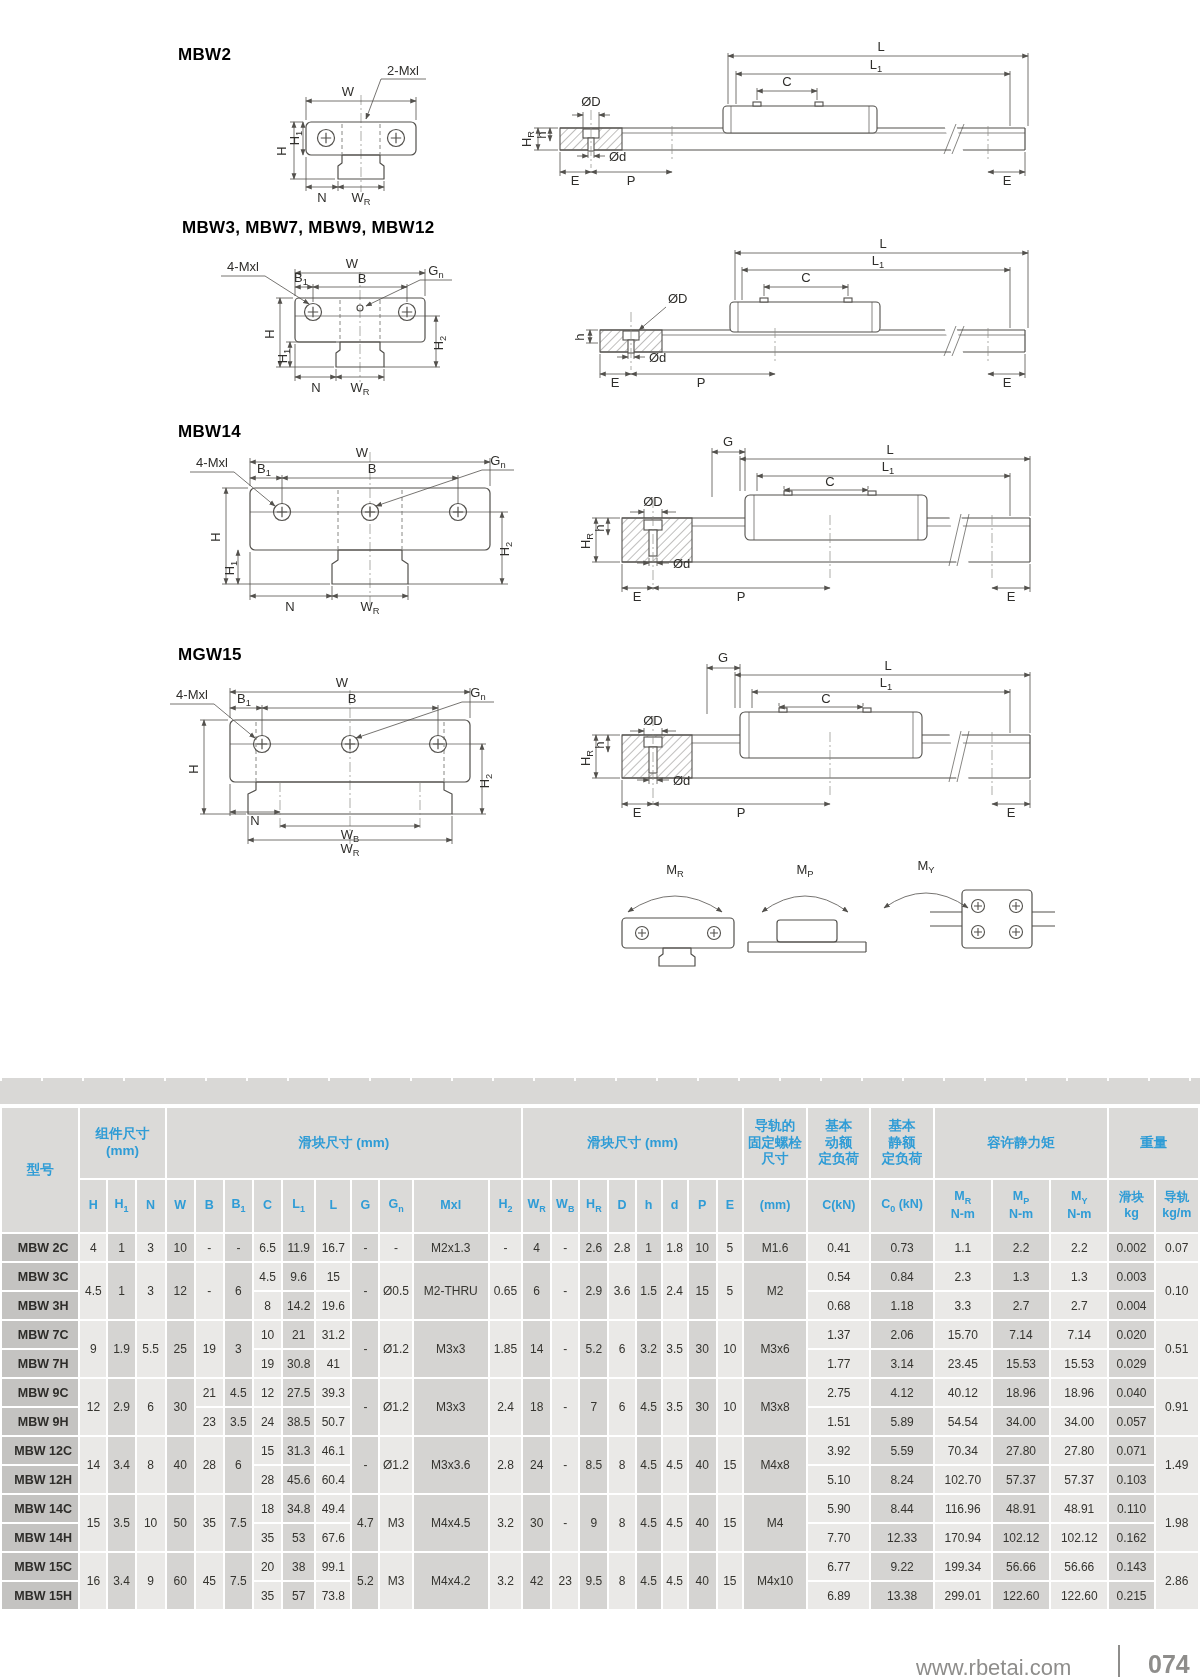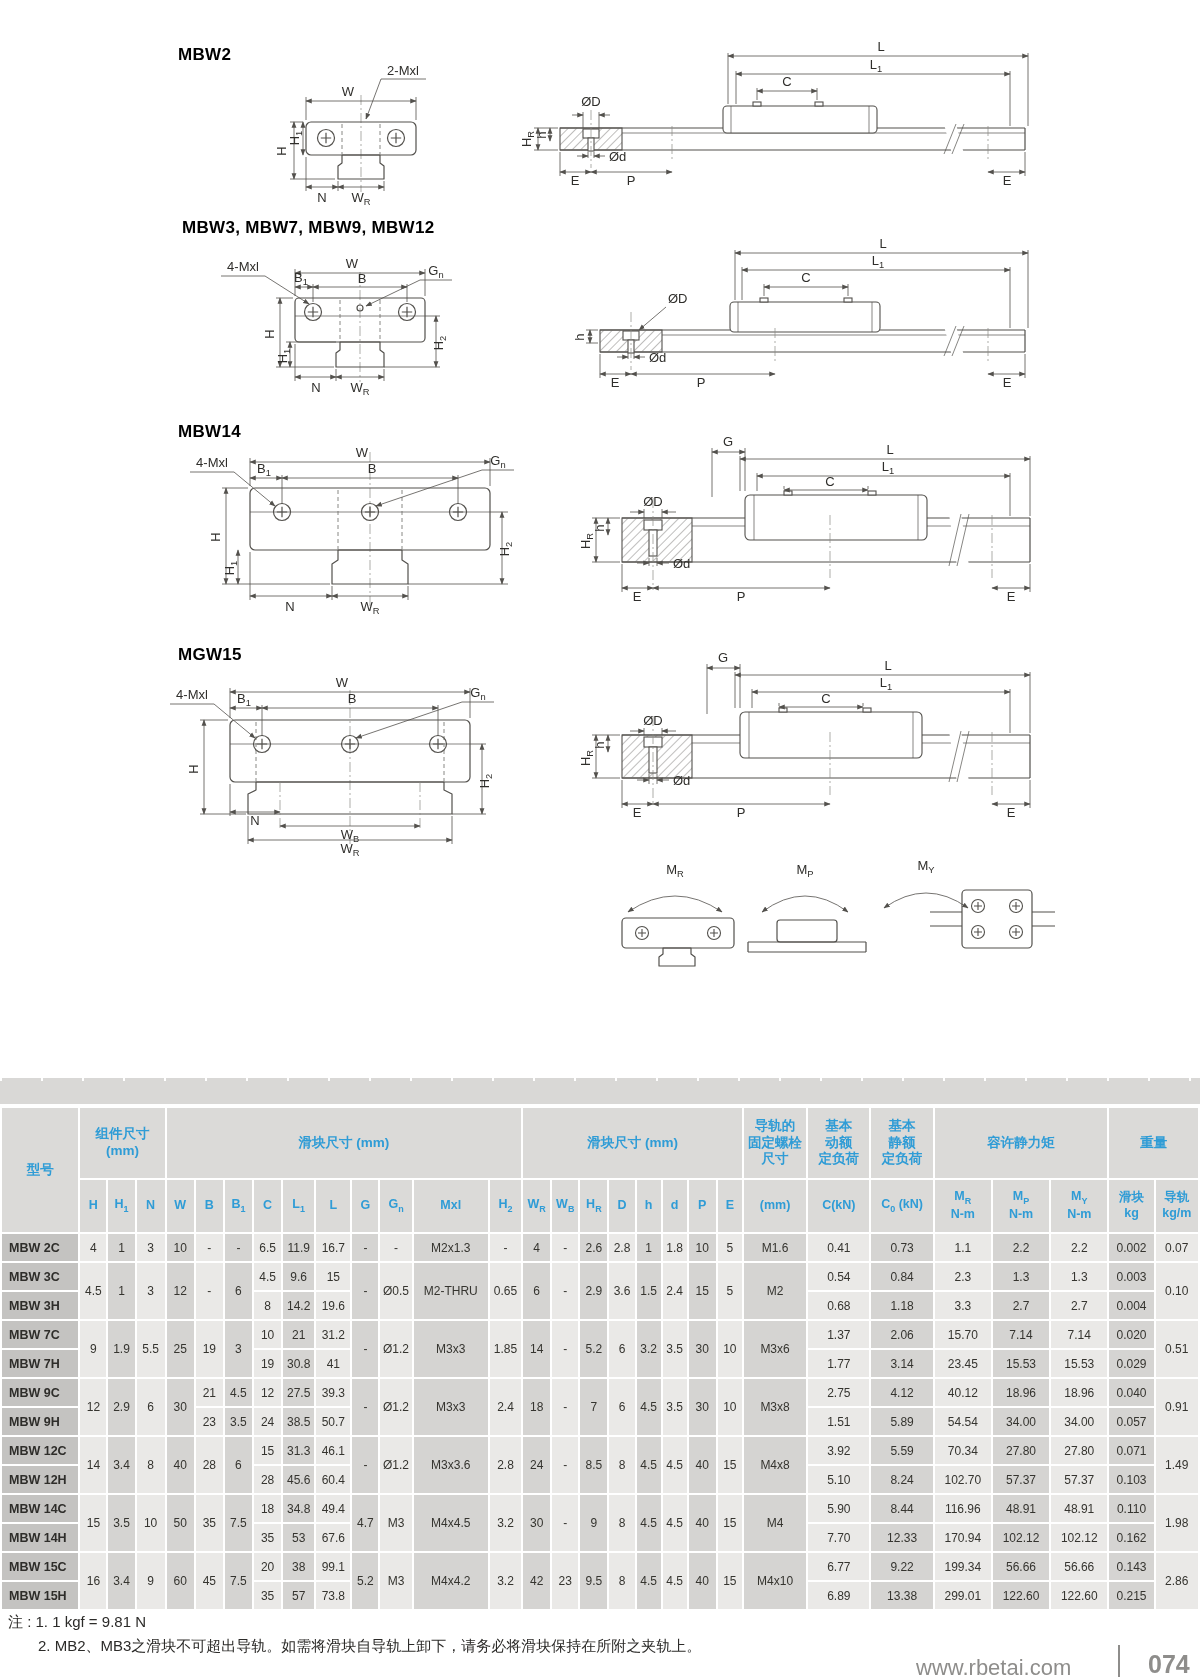--- a/index.html
+++ b/index.html
@@ -22,21 +22,21 @@
   #tband{position:absolute;left:0;top:1078px;width:1200px;height:26px;background:#d9d8d6;}
   #tband::before{content:"";position:absolute;left:0;top:0;width:100%;height:3px;
     background:repeating-linear-gradient(90deg,#fff 0 2px,rgba(0,0,0,0) 2px 41px);}
   #spec{position:absolute;left:0;top:1106px;width:1200px;border-collapse:separate;
         border-spacing:2px;table-layout:fixed;}
   #spec th{background:#dbdad8;color:#2f9cd6;font-weight:bold;white-space:pre-line;
         line-height:1.25;padding:2px 1px;vertical-align:middle;}
   #spec th.gh{font-size:13.5px;height:66px;}
   #spec th.sh{font-size:12.5px;height:48px;}
   #spec td{text-align:center;font-size:12px;color:#35342f;height:27px;padding:0 1px;vertical-align:middle;}
-  #spec td.model{background:#c4c3c1;font-weight:bold;text-align:left;padding-left:7px;
+  #spec td.model{background:#c4c3c1;font-weight:bold;text-align:center;padding-left:7px;
         font-size:12.5px;color:#2e2d2a;}
   #spec td.odd{background:#eae9e7;}
   #spec td.even{background:#d5d4d2;}
   sub{font-size:9px;}
   
   .notes{position:absolute;left:8px;top:1610px;font-size:15px;color:#2c2b29;line-height:1.6;}
   .note2{margin-left:30px;}
   #site{position:absolute;left:916px;top:1655px;font-size:22px;color:#8e8d8b;}
   #fbar{position:absolute;left:1118px;top:1645px;width:2px;height:40px;background:#8e8d8b;}
   #pnum{position:absolute;left:1148px;top:1650px;font-size:25px;font-weight:bold;color:#8e8d8b;}
@@ -839,22 +839,18 @@
           <td class="odd">6.89</td>
           <td class="even">13.38</td>
           <td class="odd">299.01</td>
           <td class="even">122.60</td>
           <td class="odd">122.60</td>
           <td class="even">0.215</td>
         </tr>
       </tbody>
   </table>
 
-  <div class="notes">
-    <div>注 : 1. 1 kgf = 9.81 N</div>
-    <div class="note2">2. MB2、MB3之滑块不可超出导轨。如需将滑块自导轨上卸下，请务必将滑块保持在所附之夹轨上。</div>
-  </div>
 
   <div id="site">www.rbetai.com</div>
   <div id="fbar"></div>
   <div id="pnum">074</div>
 
 </div>
 
 </body></html>

